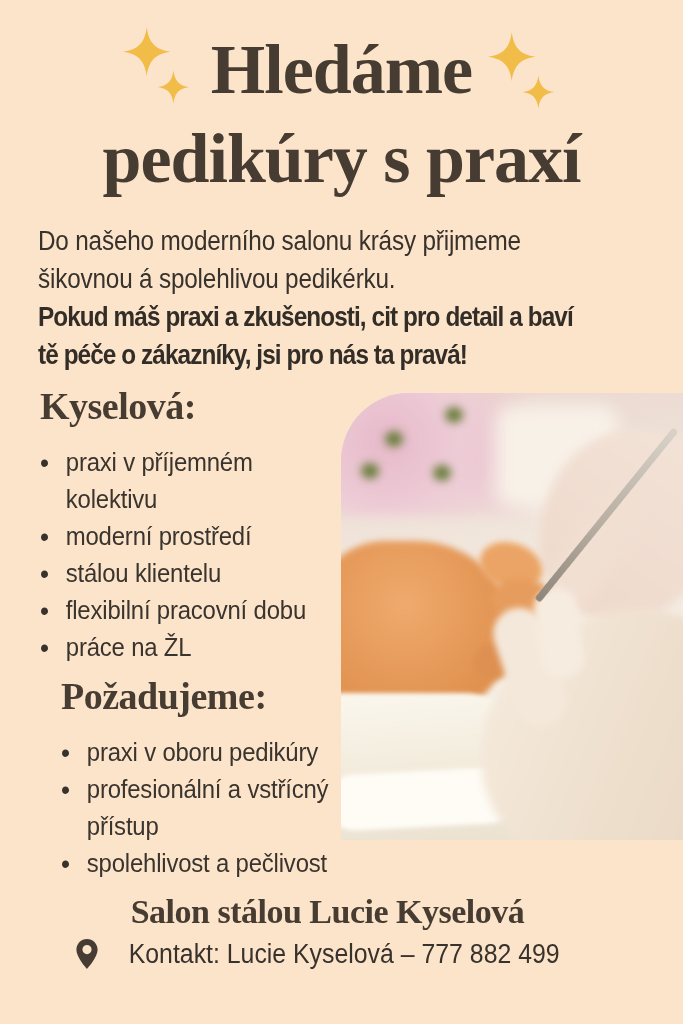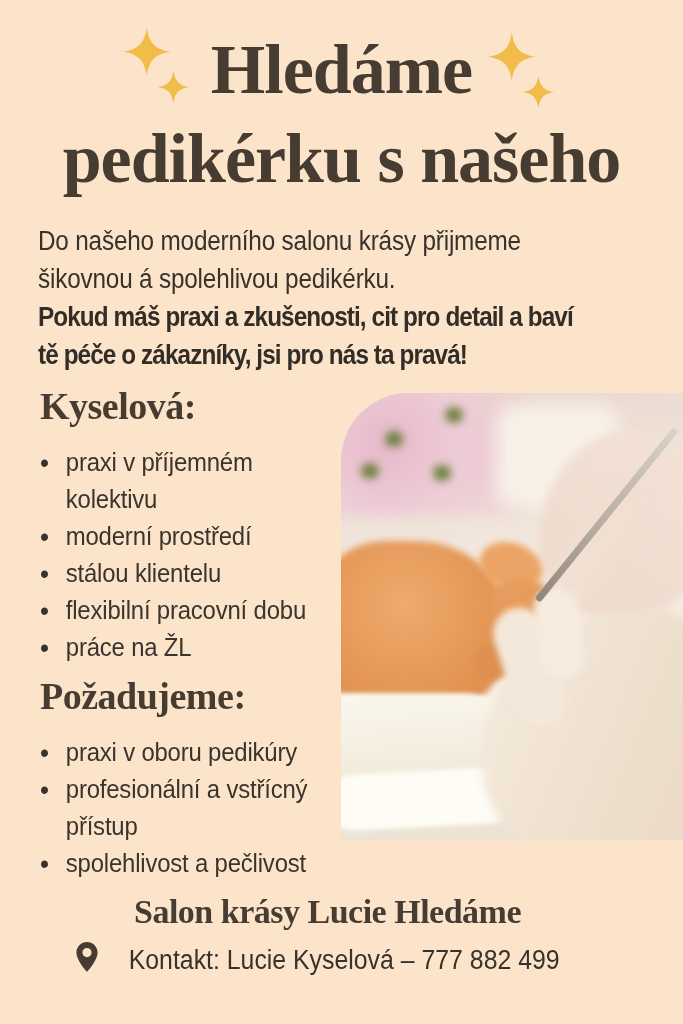--- a/index.html
+++ b/index.html
@@ -40,21 +40,21 @@
     white-space:nowrap;
     letter-spacing:-0.2px;
     transform:scaleX(0.9); transform-origin:left top;
     color:#38322c;
   }
   .intro-line.bold { font-weight:700; letter-spacing:-1px; color:#332d27; }
 
   
   .section { position:absolute; left:40px; }
   .offers { top:384px; }
-  .requirements { top:674px; }
+  .requirements { top:674px;margin-left:21px; }
   .section-heading {
     font-family:"Liberation Serif", serif;
     font-weight:700;
     font-size:38px; line-height:44px;
     color:#473c32;
     letter-spacing:-0.5px;
   }
   .list {
     list-style:none;
     margin-top:16px;
@@ -153,22 +153,22 @@
     color:#473c32; letter-spacing:-0.5px;
   }
   .address {
     margin-top:5px;
     display:inline-block;
     font-size:27px; line-height:36px;
     transform:scaleX(0.92); transform-origin:center top;
     color:#38322c;
   }
   .contact-row {
-    margin-top:10px;
-    display:flex; justify-content:center; gap:12px;
+    margin-top:4px;
+    display:flex; align-items:center; justify-content:center; gap:12px;
   }
   .pin { display:inline-block; width:22px; height:30px; flex:0 0 auto; }
   .pin svg { display:block; width:100%; height:100%; }
   .contact-text {
     display:inline-block;
     font-size:27px; line-height:36px;
     transform:scaleX(0.92); transform-origin:center top;
     color:#38322c;
   }
 </style>
@@ -186,21 +186,21 @@
         </svg>
       </span>
       <span>Hledáme</span>
       <span class="sparkle sparkle-right">
         <svg viewBox="0 0 100 116" xmlns="http://www.w3.org/2000/svg">
           <path fill="#f2bc49" d="M33 0 C36 22 45 31 66 34 C45 37 36 46 33 68 C30 46 21 37 0 34 C21 31 30 22 33 0 Z"></path>
           <path fill="#f2bc49" d="M70 60 C72 75 78 81 92 83 C78 85 72 91 70 106 C68 91 62 85 48 83 C62 81 68 75 70 60 Z"></path>
         </svg>
       </span>
     </span>
-    <span class="title-line2">pedikérku s našeho</span>
+    <span class="title-line2">pedikúry s praxí</span>
   </h1>
 
   <section class="intro">
     <div class="intro-line">Do našeho moderního salonu krásy přijmeme</div>
     <div class="intro-line">šikovnou á spolehlivou pedikérku.</div>
     <div class="intro-line bold">Pokud máš praxi a zkušenosti, cit pro detail a baví</div>
     <div class="intro-line bold">tě péče o zákazníky, jsi pro nás ta pravá!</div>
   </section>
 
   <section class="section offers">
@@ -281,21 +281,21 @@
     <div class="p-toe t4"></div>
     <div class="p-towel"></div>
     <div class="p-towel-fold"></div>
     <div class="p-glove"></div>
     <div class="p-glove-finger"></div>
     <div class="p-glove-thumb"></div>
     <div class="p-tool"></div>
   </figure>
 
   <footer class="footer">
-    <div class="salon-name">Salon krásy Lucie Hledáme</div>
+    <div class="salon-name">Salon stálou Lucie Kyselová</div>
     <div class="contact-row">
       <span class="pin">
         <svg viewBox="0 0 24 34" xmlns="http://www.w3.org/2000/svg">
           <path fill="#473c32" d="M12 0C5.4 0 0 5.4 0 12c0 9.2 12 22 12 22s12-12.8 12-22C24 5.4 18.6 0 12 0zm0 17.2a5.2 5.2 0 1 1 0-10.4 5.2 5.2 0 0 1 0 10.4z"></path>
         </svg>
       </span>
       <span class="contact-text">Kontakt: Lucie Kyselová – 777 882 499</span>
     </div>
   </footer>
 

